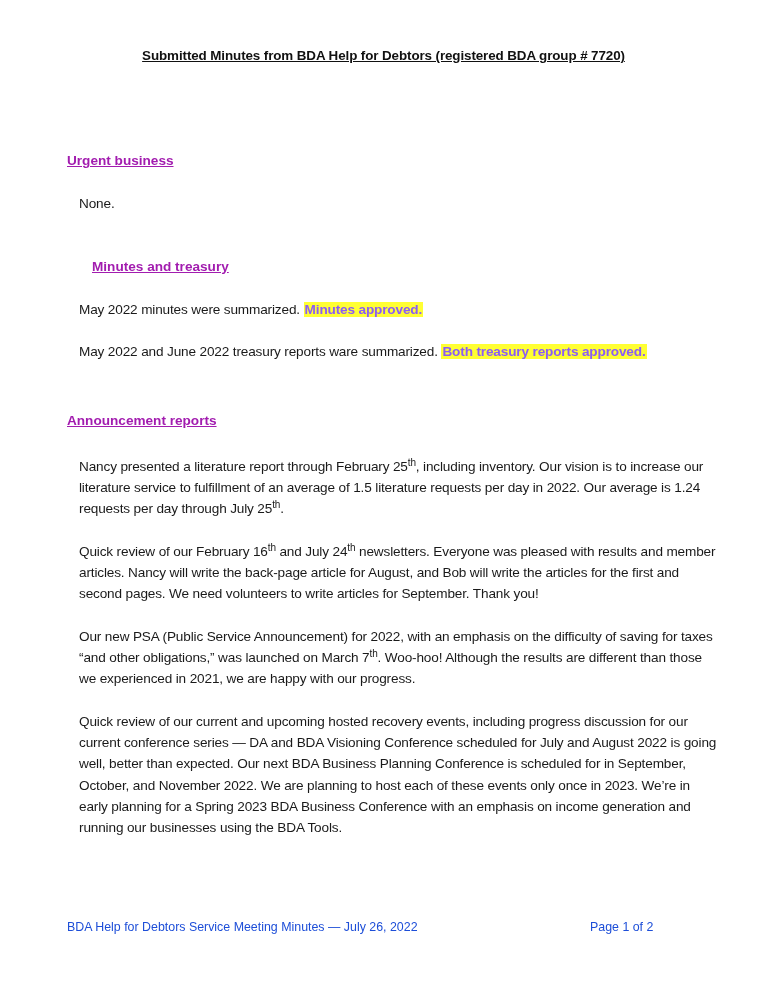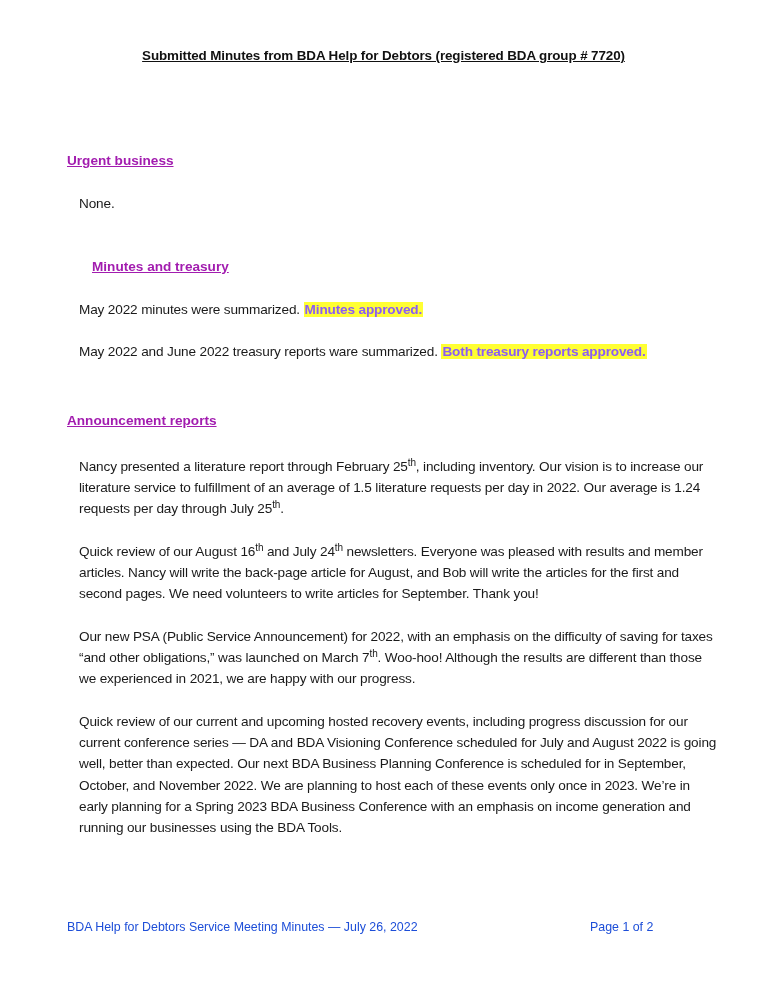--- a/index.html
+++ b/index.html
@@ -43,21 +43,21 @@
     <span>May 2022 minutes were summarized. </span><span class="hl">Minutes approved.</span>
   </div>
   <div class="para" style="top:341px;">
     <span>May 2022 and June 2022 treasury reports ware summarized. </span><span class="hl">Both treasury reports approved.</span>
   </div>
 
   <div class="heading" style="top:413px;">Announcement reports</div>
 
   <div class="para" style="top:456px;"><span>Nancy presented a literature report through February 25</span><sup>th</sup><span>, including inventory. Our vision is to increase our literature service to fulfillment of an average of 1.5 literature requests per day in 2022. Our average is 1.24 requests per day through July 25</span><sup>th</sup><span>.</span></div>
 
-  <div class="para" style="top:541px;"><span>Quick review of our August 16</span><sup>th</sup><span> and July 24</span><sup>th</sup><span> newsletters. Everyone was pleased with results and member articles. Nancy will write the back-page article for August, and Bob will write the articles for the first and second pages. We need volunteers to write articles for September. Thank you!</span></div>
+  <div class="para" style="top:541px;"><span>Quick review of our February 16</span><sup>th</sup><span> and July 24</span><sup>th</sup><span> newsletters. Everyone was pleased with results and member articles. Nancy will write the back-page article for August, and Bob will write the articles for the first and second pages. We need volunteers to write articles for September. Thank you!</span></div>
 
   <div class="para" style="top:626px;"><span>Our new PSA (Public Service Announcement) for 2022, with an emphasis on the difficulty of saving for taxes “and other obligations,” was launched on March 7</span><sup>th</sup><span>. Woo-hoo! Although the results are different than those we experienced in 2021, we are happy with our progress.</span></div>
 
   <div class="para" style="top:711px;">Quick review of our current and upcoming hosted recovery events, including progress discussion for our current conference series — DA and BDA Visioning Conference scheduled for July and August 2022 is going well, better than expected. Our next BDA Business Planning Conference is scheduled for in September, October, and November 2022. We are planning to host each of these events only once in 2023. We’re in early planning for a Spring 2023 BDA Business Conference with an emphasis on income generation and running our businesses using the BDA Tools.</div>
 
   <div class="footer" style="left:67px;">BDA Help for Debtors Service Meeting Minutes — July 26, 2022</div>
   <div class="footer" style="left:590px;">Page 1 of 2</div>
 
 </div>
 

